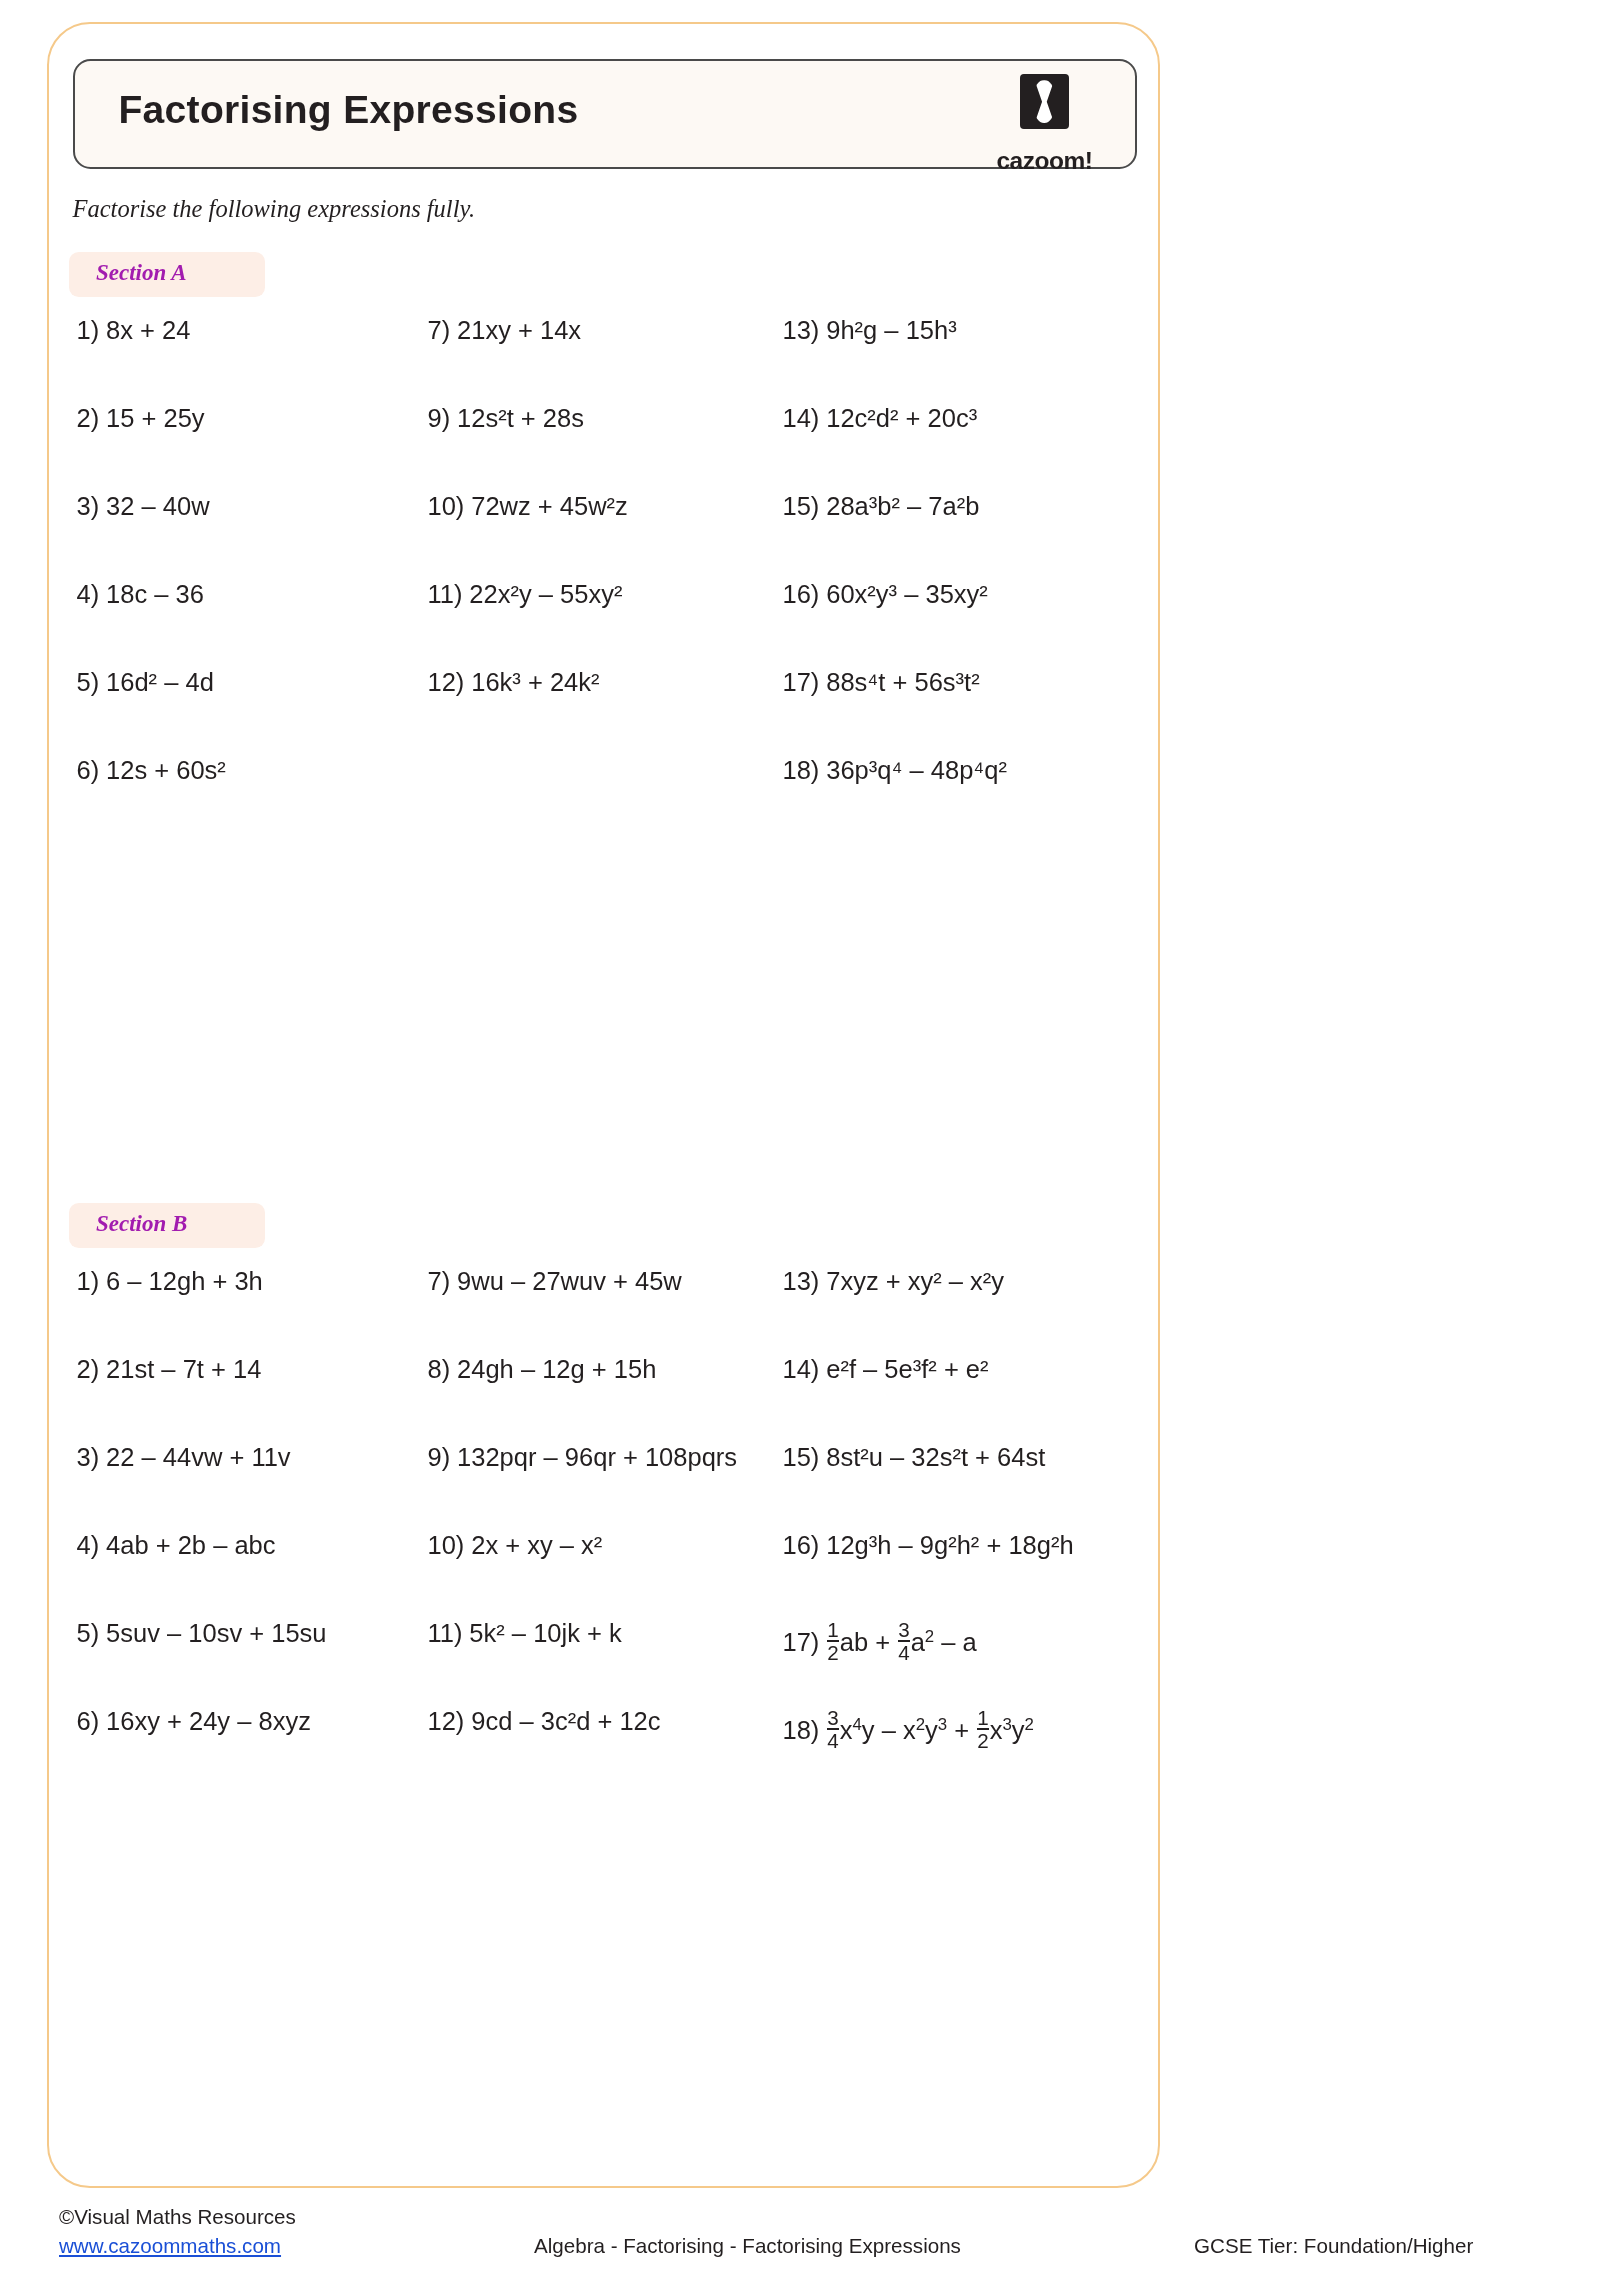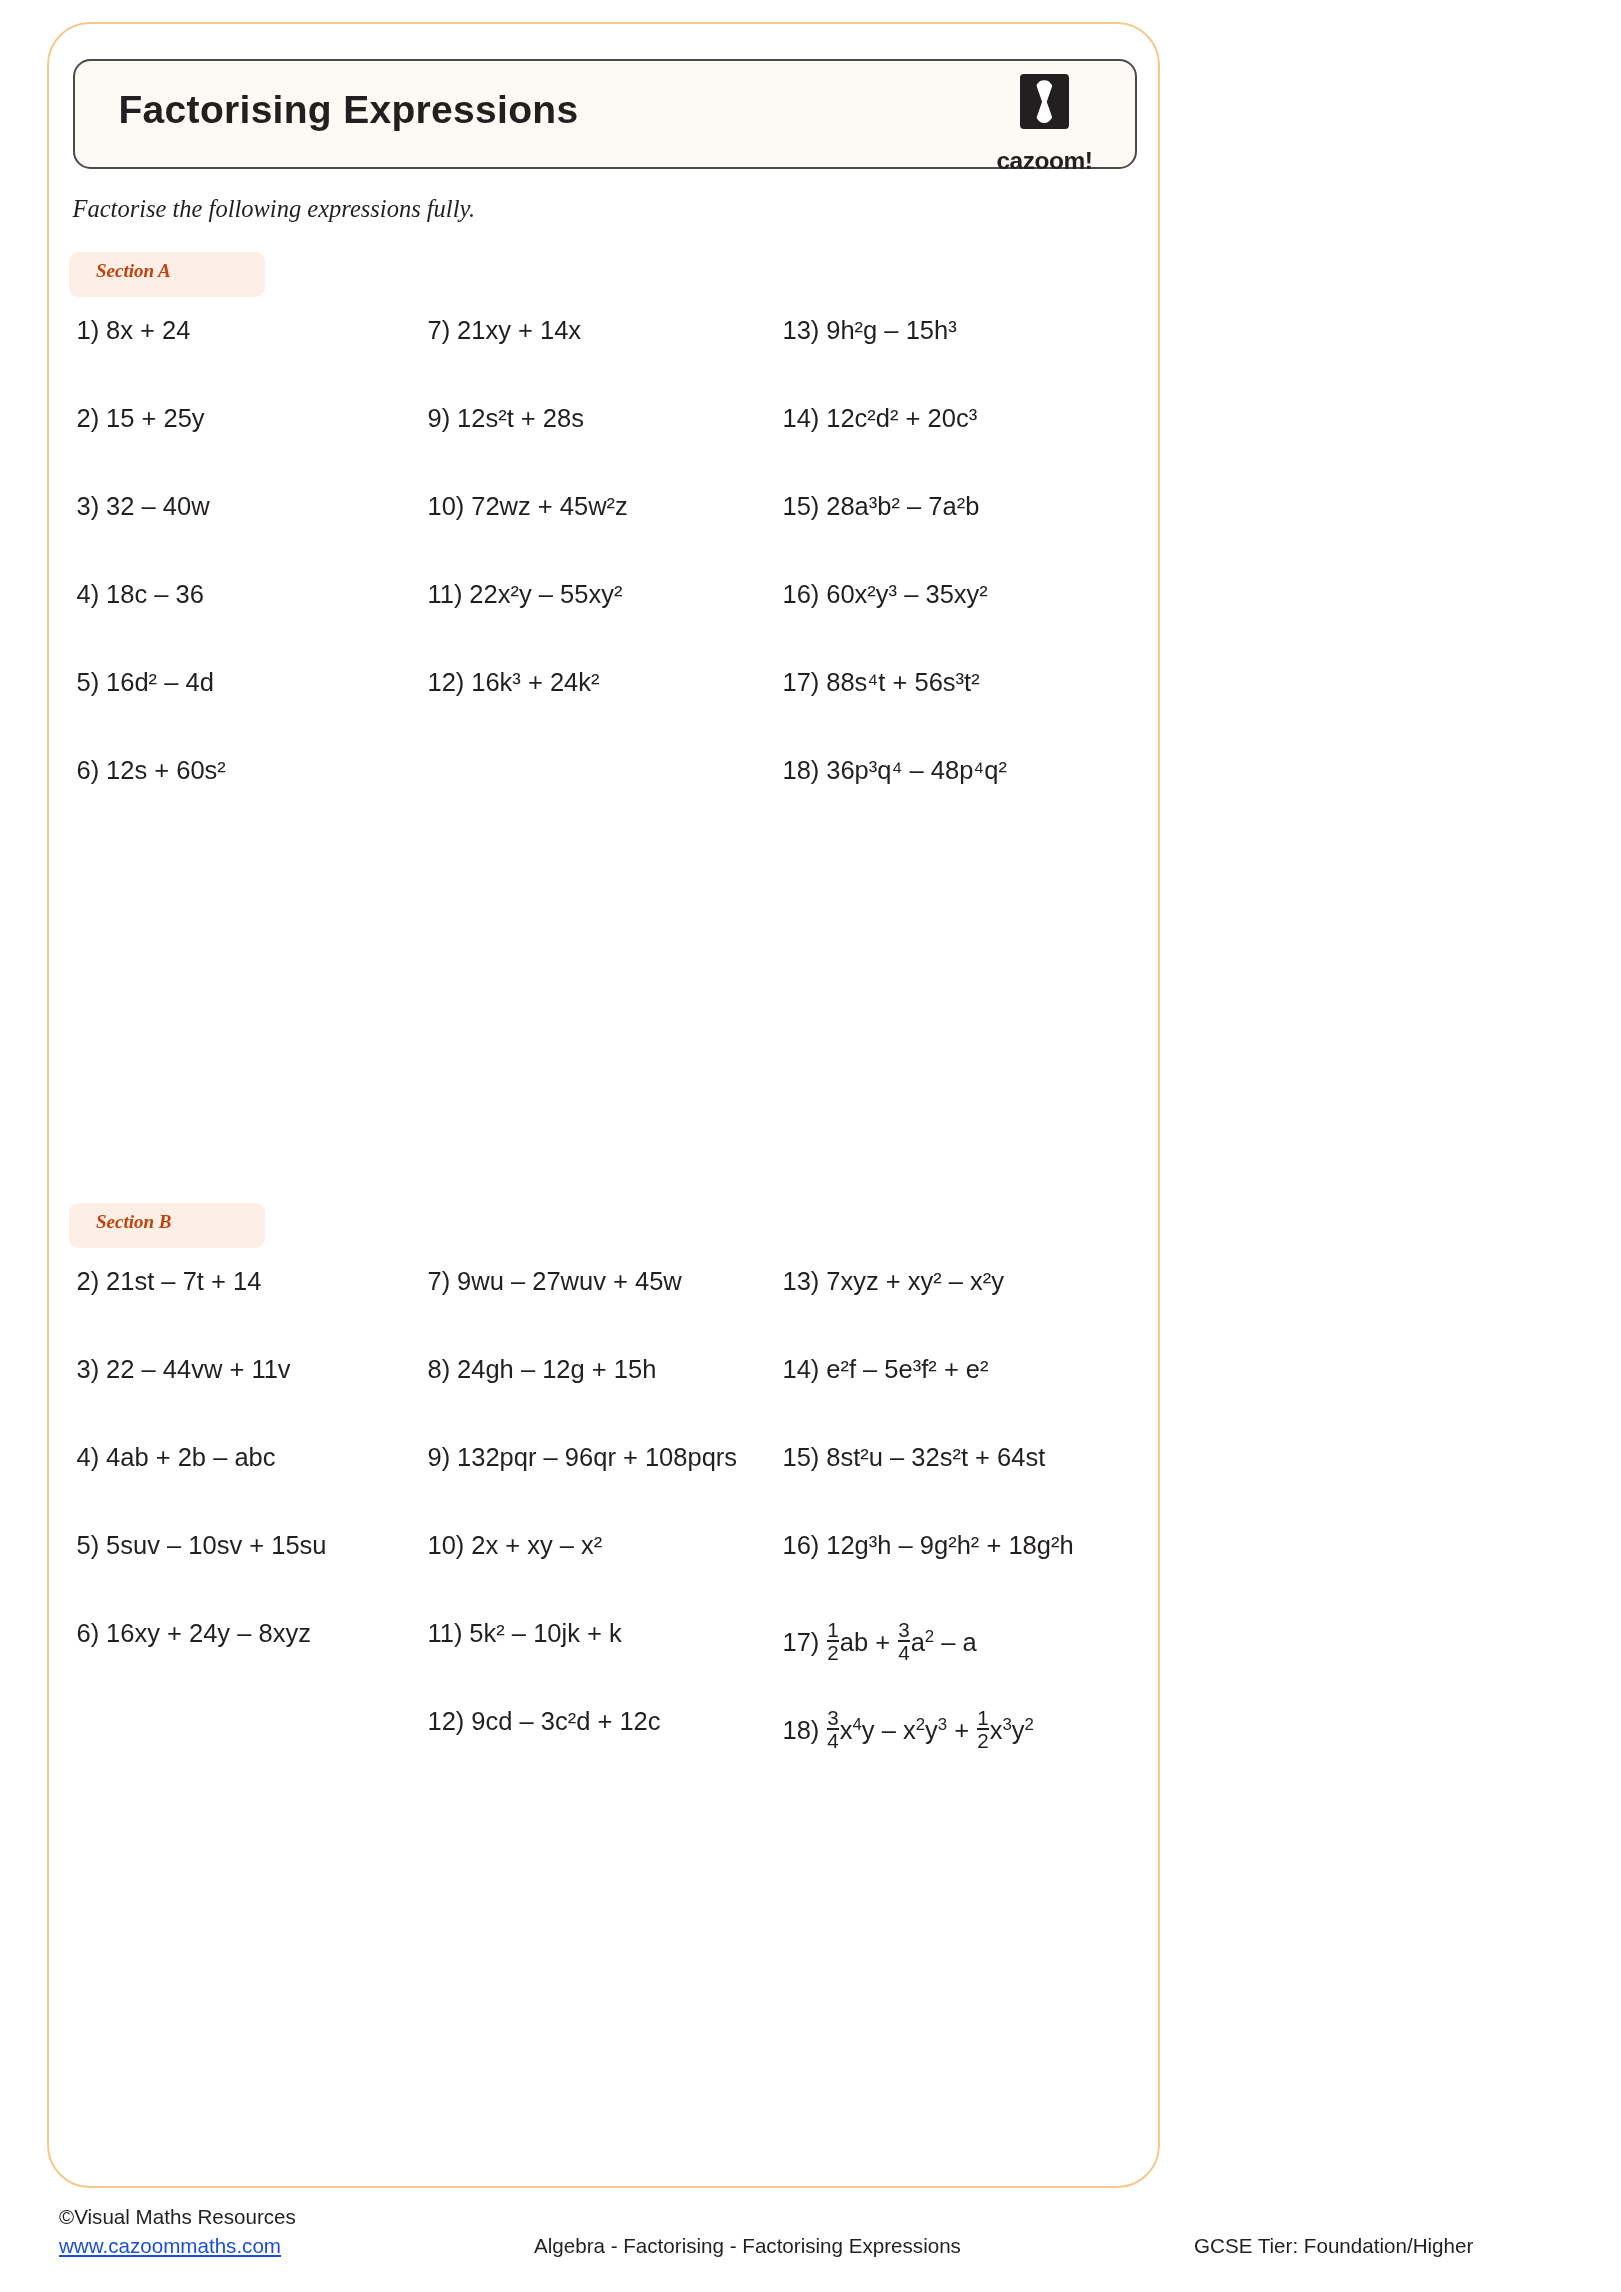--- a/index.html
+++ b/index.html
@@ -116,22 +116,22 @@
     background: #fdeee6;
     border-radius: 9.8px;
   }
   .section-header span {
     position: absolute;
     left: 27.4px;
     top: 8.8px;
     font-family: "Liberation Serif", serif;
     font-style: italic;
     font-weight: bold;
-    font-size: 19px;
-    color: #c2410c;
+    font-size: 23px;
+    color: #a21caf;
   }
   .section-a-header { top: 230px; }
   .section-b-header { top: 1181px; }
 
   .qgrid {
     position: absolute;
     left: 25.5px;
     width: 1064px;
   }
   .section-a-grid { top: 294px; }
@@ -253,20 +253,21 @@
         <div class="q"><span class="qnum">18)</span><span>36p³q⁴ – 48p⁴q²</span></div>
       </div>
     </div>
 
     <div class="section-header section-b-header">
       <span>Section B</span>
     </div>
 
     <div class="qgrid section-b-grid">
       <div class="col col-1">
+        <div class="q"><span class="qnum">1)</span><span>6 – 12gh + 3h</span></div>
         <div class="q"><span class="qnum">2)</span><span>21st – 7t + 14</span></div>
         <div class="q"><span class="qnum">3)</span><span>22 – 44vw + 11v</span></div>
         <div class="q"><span class="qnum">4)</span><span>4ab + 2b – abc</span></div>
         <div class="q"><span class="qnum">5)</span><span>5suv – 10sv + 15su</span></div>
         <div class="q"><span class="qnum">6)</span><span>16xy + 24y – 8xyz</span></div>
       </div>
       <div class="col col-2">
         <div class="q"><span class="qnum">7)</span><span>9wu – 27wuv + 45w</span></div>
         <div class="q"><span class="qnum">8)</span><span>24gh – 12g + 15h</span></div>
         <div class="q"><span class="qnum">9)</span><span>132pqr – 96qr + 108pqrs</span></div>

